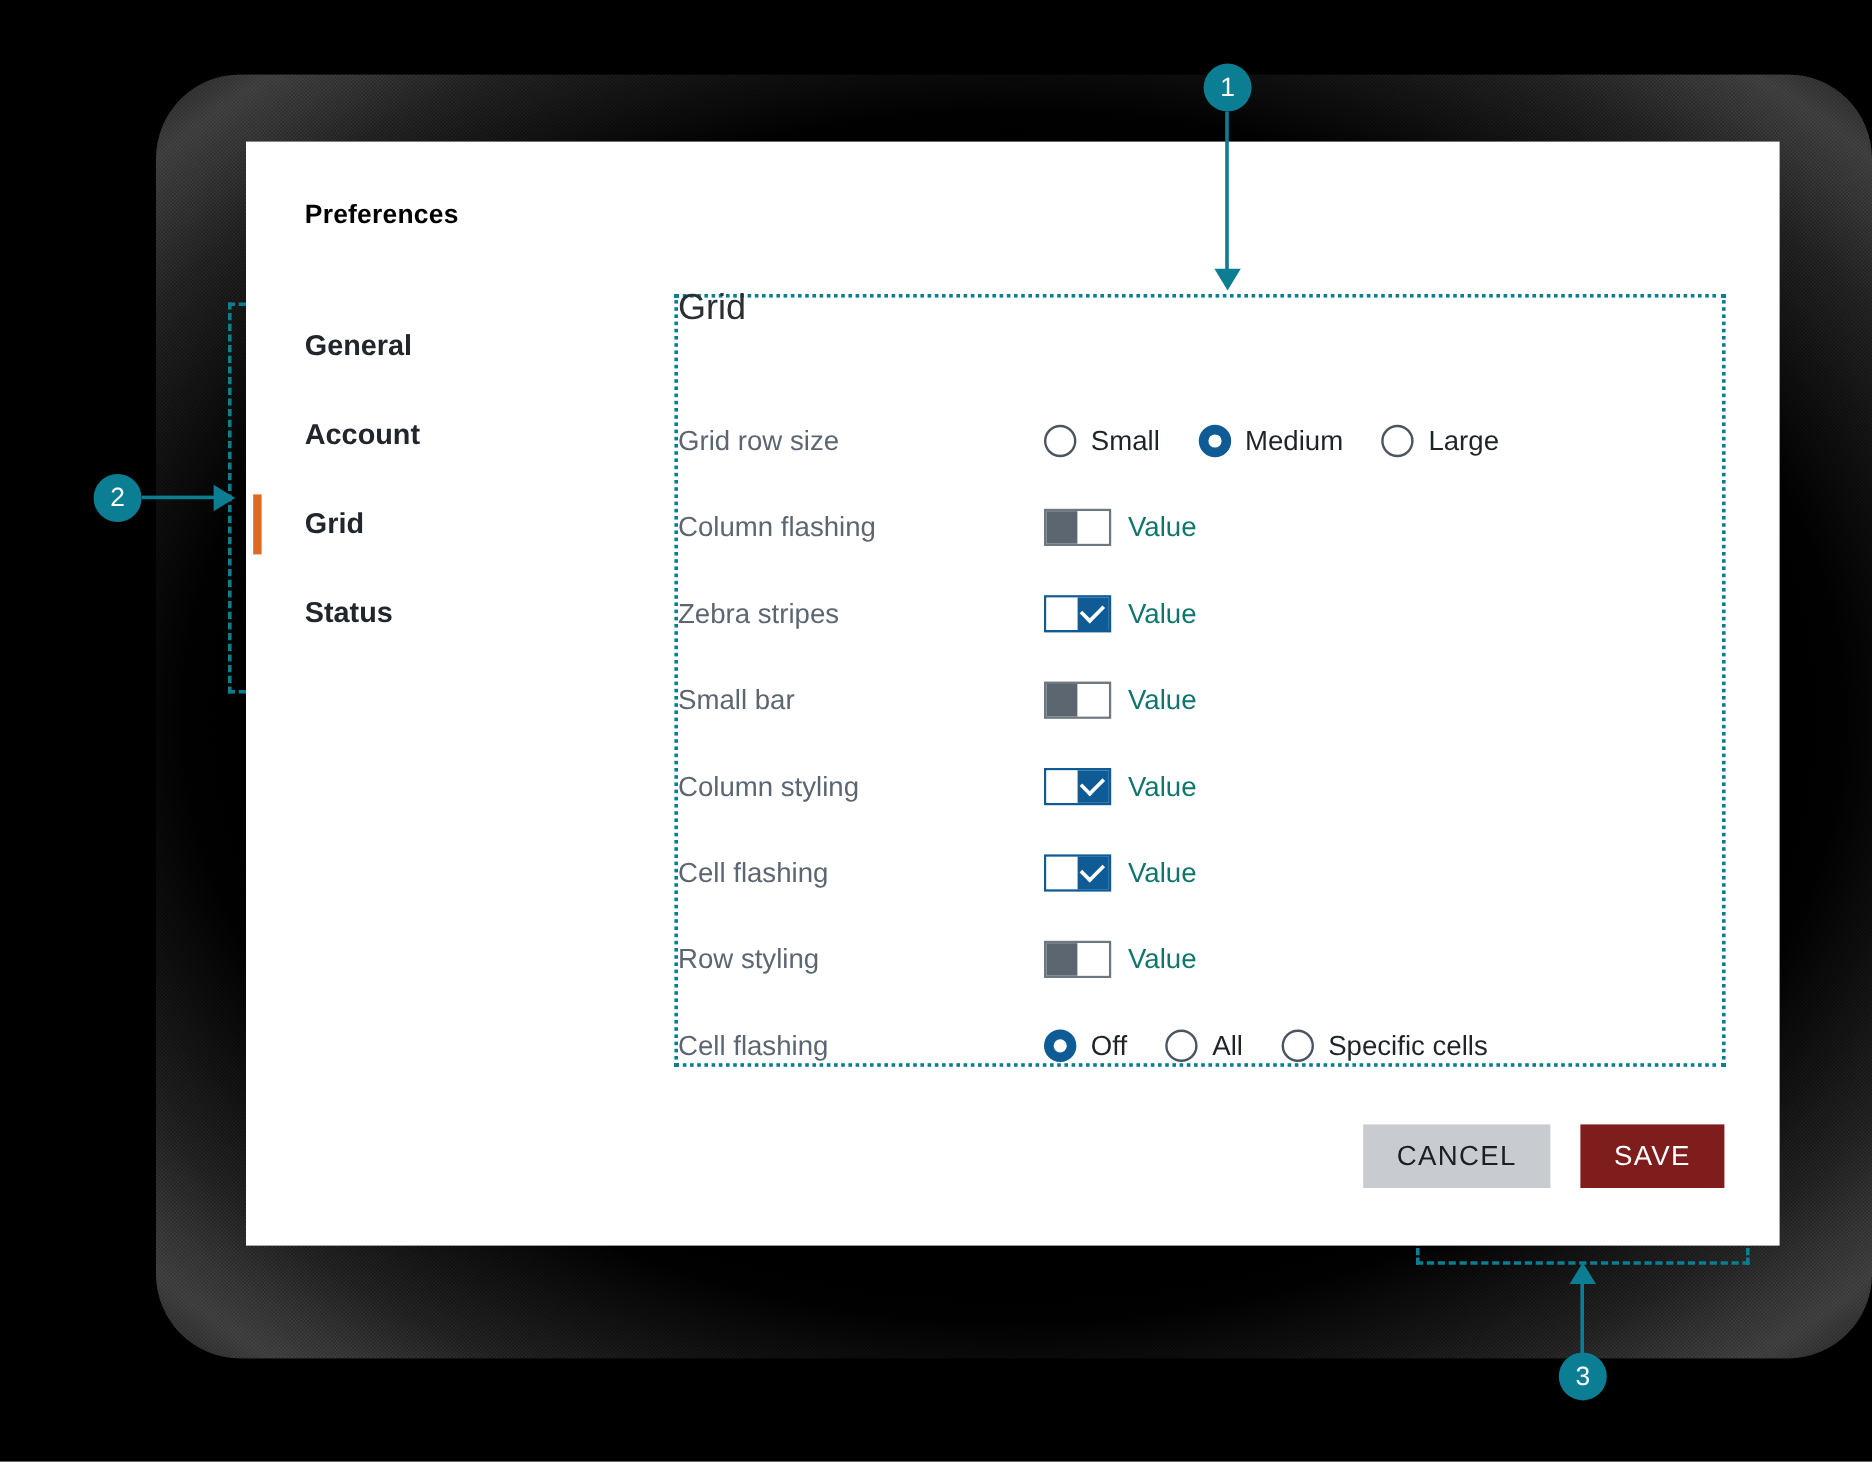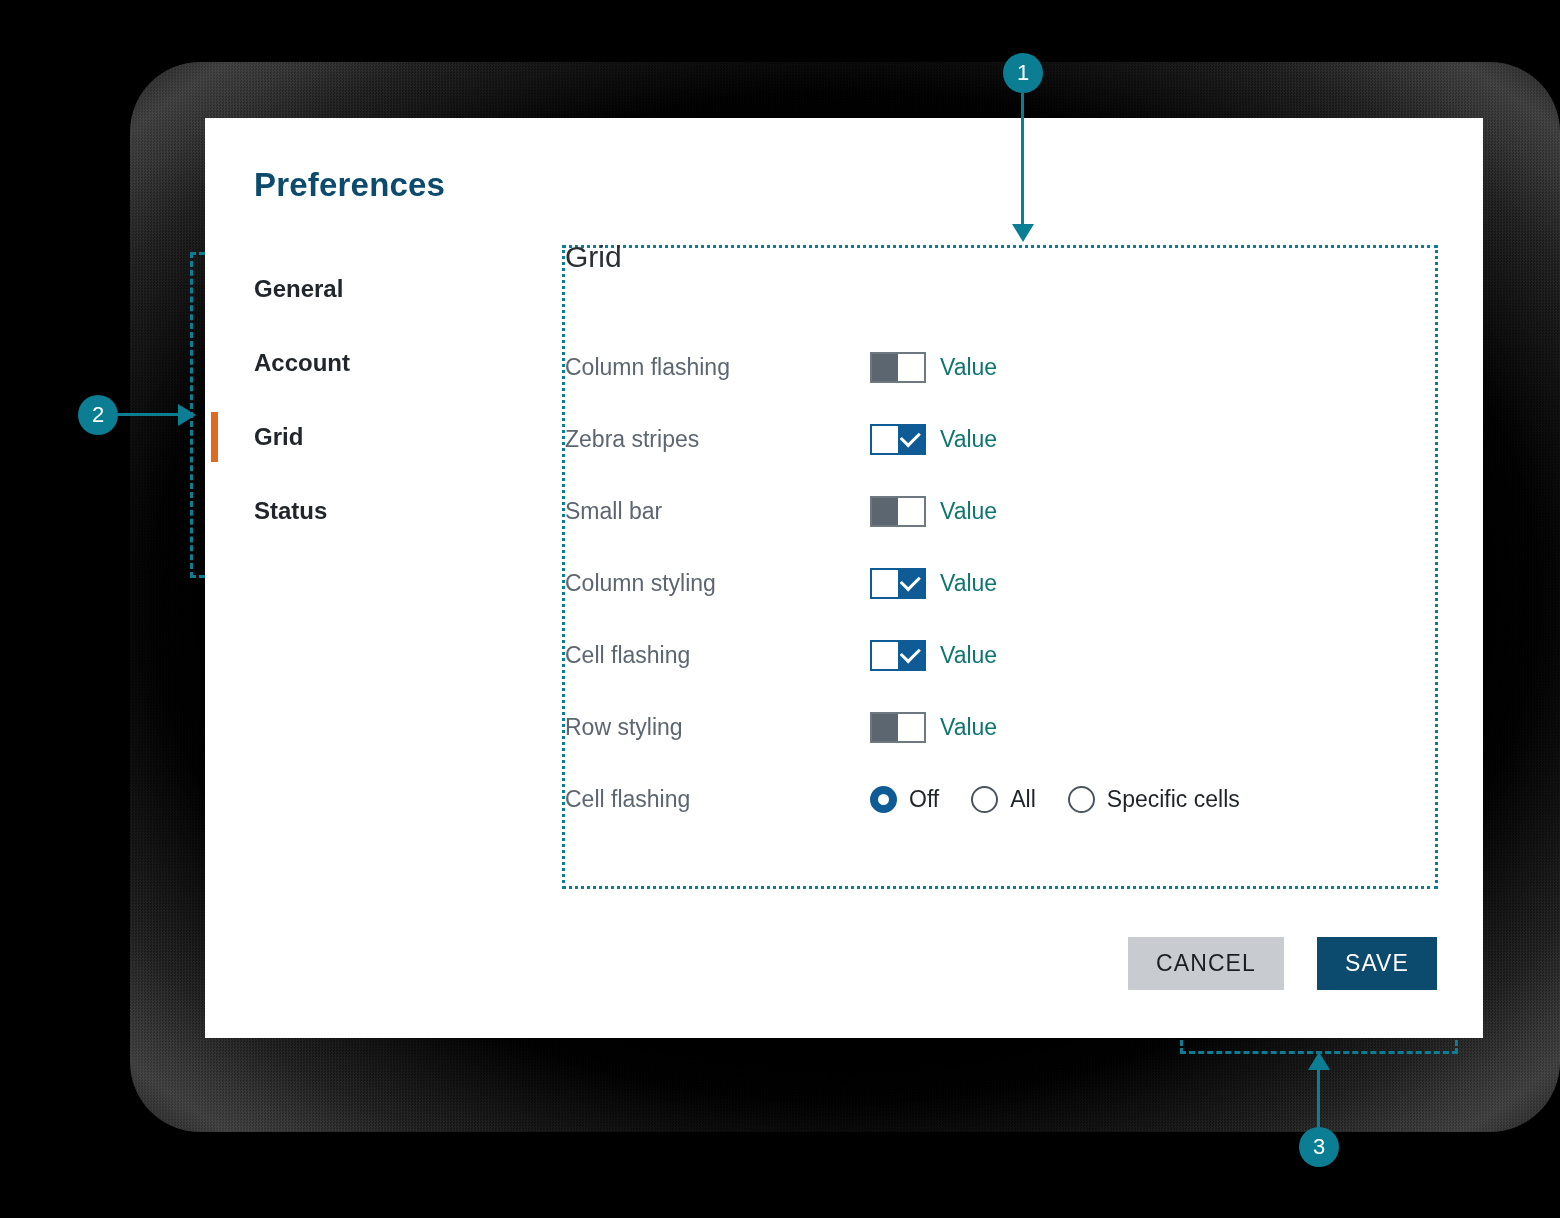--- a/index.html
+++ b/index.html
@@ -49,21 +49,21 @@
   
   #dialog{
     position:absolute;
     left:205px; top:118px;
     width:1278px; height:920px;
     background:#ffffff;
   }
 
   #page-title{
     position:absolute; left:49px; top:48px;
-    font-size:33px; font-weight:bold; color:#0c4a6e;
+    font-size:22px; font-weight:bold; color:#000000;
     letter-spacing:.2px;
   }
 
   
   #side-nav{ position:absolute; left:0; top:134px; width:300px; }
   .nav-item{
     position:relative;
     height:74px;
     display:flex; align-items:center;
     padding-left:49px;
@@ -151,31 +151,31 @@
   .switch.on .check{
     display:block; width:15px; height:9px;
     border-left:3px solid #fff; border-bottom:3px solid #fff;
     transform:rotate(-45deg) translate(1px,-2px);
   }
   .switch-value{ font-size:23px; color:#0f766e; }
 
   
   #footer-buttons{
     position:absolute; right:46px; bottom:48px;
-    display:flex; align-items:center; gap:1px;
+    display:flex; align-items:center; gap:25px;
   }
   .btn{
     border:0; cursor:pointer;
     font-family:"Liberation Sans", sans-serif;
     font-size:23px; letter-spacing:1.1px;
     padding:15px 28px;
     line-height:1;
   }
   #cancel-button{ background:#c8ccd0; color:#1b1f23; }
-  #save-button  { background:#0c4a6e; color:#ffffff;margin-left:32px; }
+  #save-button  { background:#7f1d1d; color:#ffffff; }
 
   
   .marker{
     position:absolute;
     width:40px;height:40px;border-radius:50%;
     background:#0b7e94;
     color:#fff; font-size:22px;
     display:flex;align-items:center;justify-content:center;
     z-index:60;
   }
@@ -239,20 +239,37 @@
       <span>Status</span>
     </div>
   </nav>
 
   <section id="content-panel">
     <div id="grid-anno-box"></div>
     <div id="section-title">Grid</div>
 
     <div class="form-rows">
 
+      <div class="form-row">
+        <div class="row-label">Grid row size</div>
+        <div class="row-control radio-group">
+          <label class="radio-opt">
+            <span class="radio-mark"></span>
+            <span class="radio-label">Small</span>
+          </label>
+          <label class="radio-opt checked">
+            <span class="radio-mark"></span>
+            <span class="radio-label">Medium</span>
+          </label>
+          <label class="radio-opt">
+            <span class="radio-mark"></span>
+            <span class="radio-label">Large</span>
+          </label>
+        </div>
+      </div>
 
       <div class="form-row">
         <div class="row-label">Column flashing</div>
         <div class="row-control">
           <span class="switch off">
             <span class="knob"></span>
             <span class="gap"></span>
           </span>
           <span class="switch-value">Value</span>
         </div>

